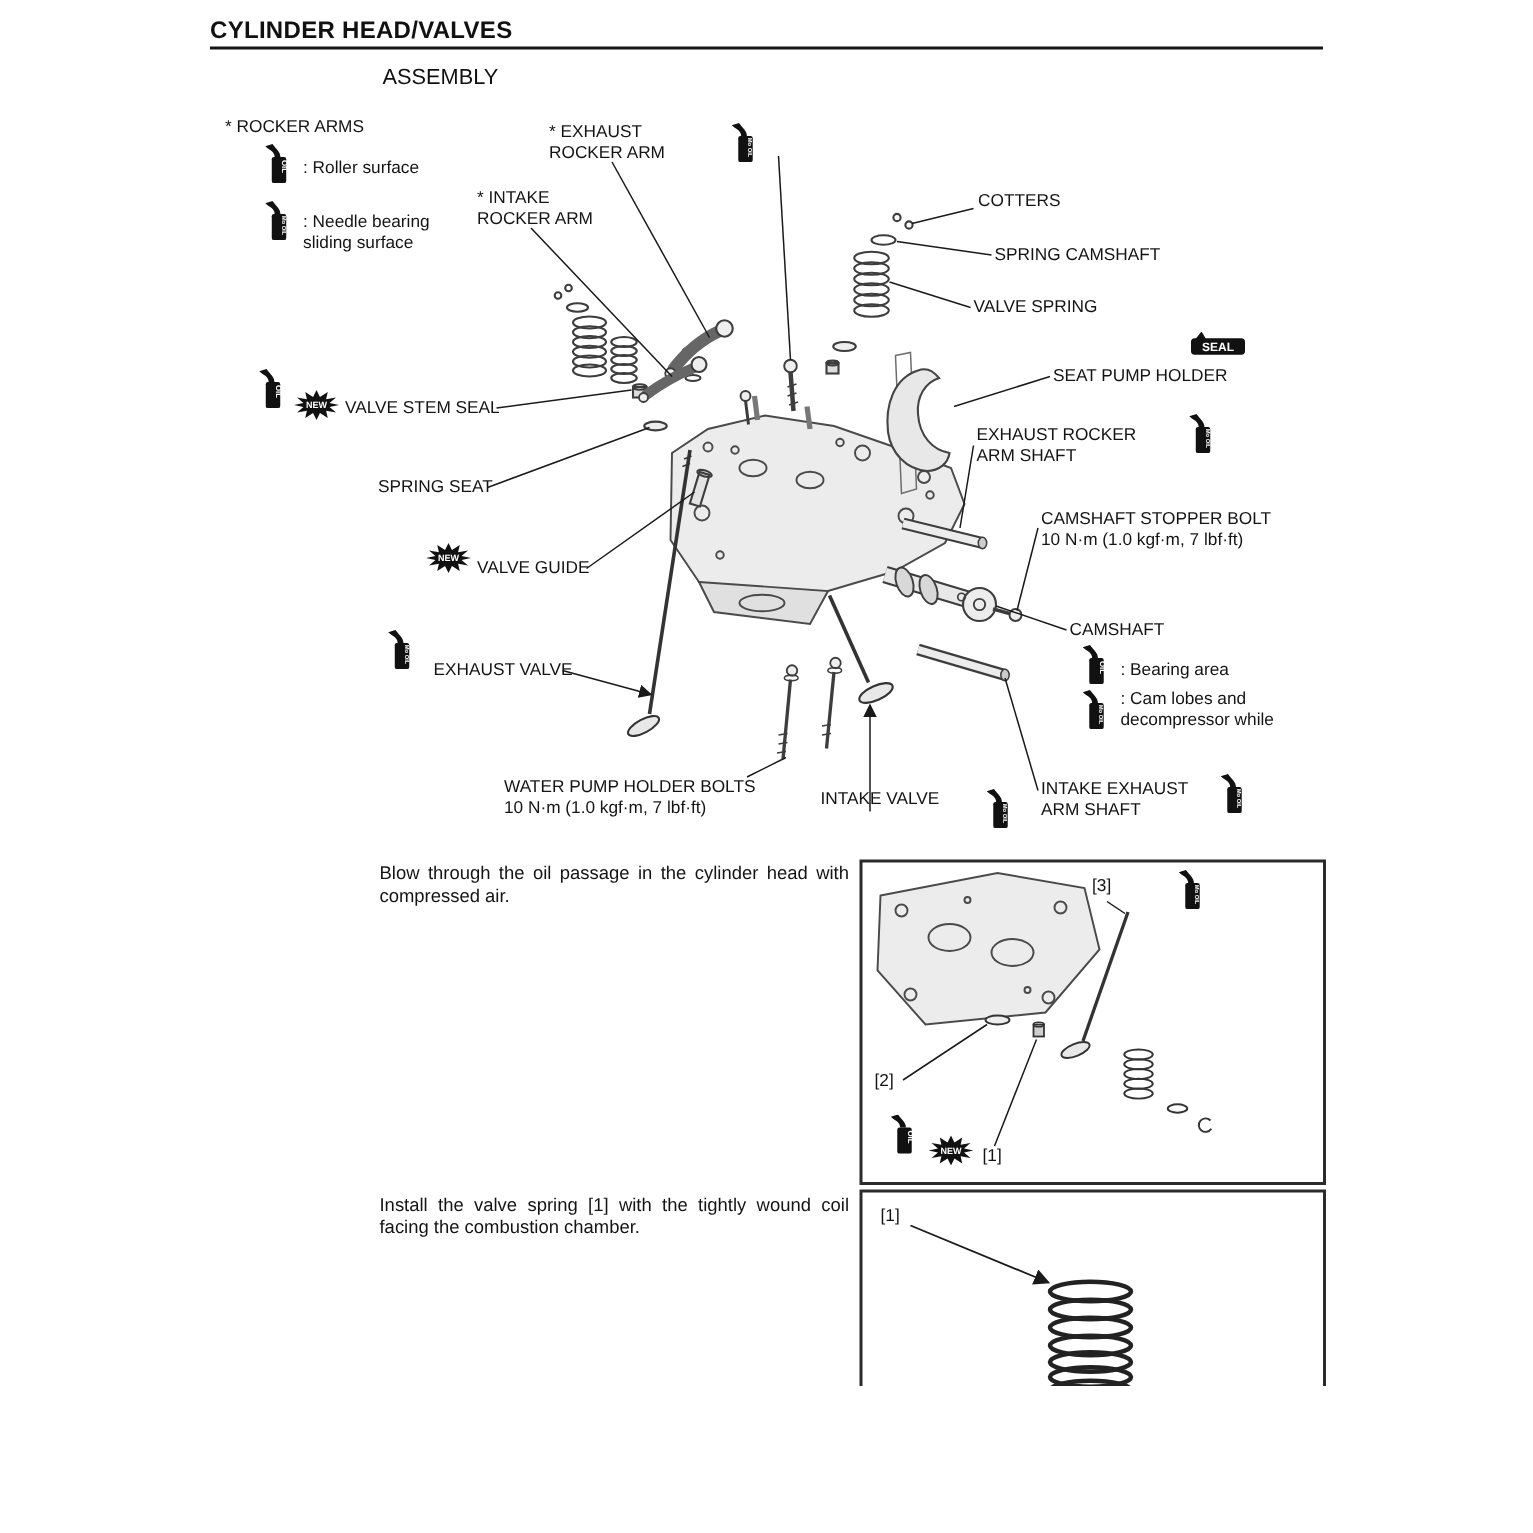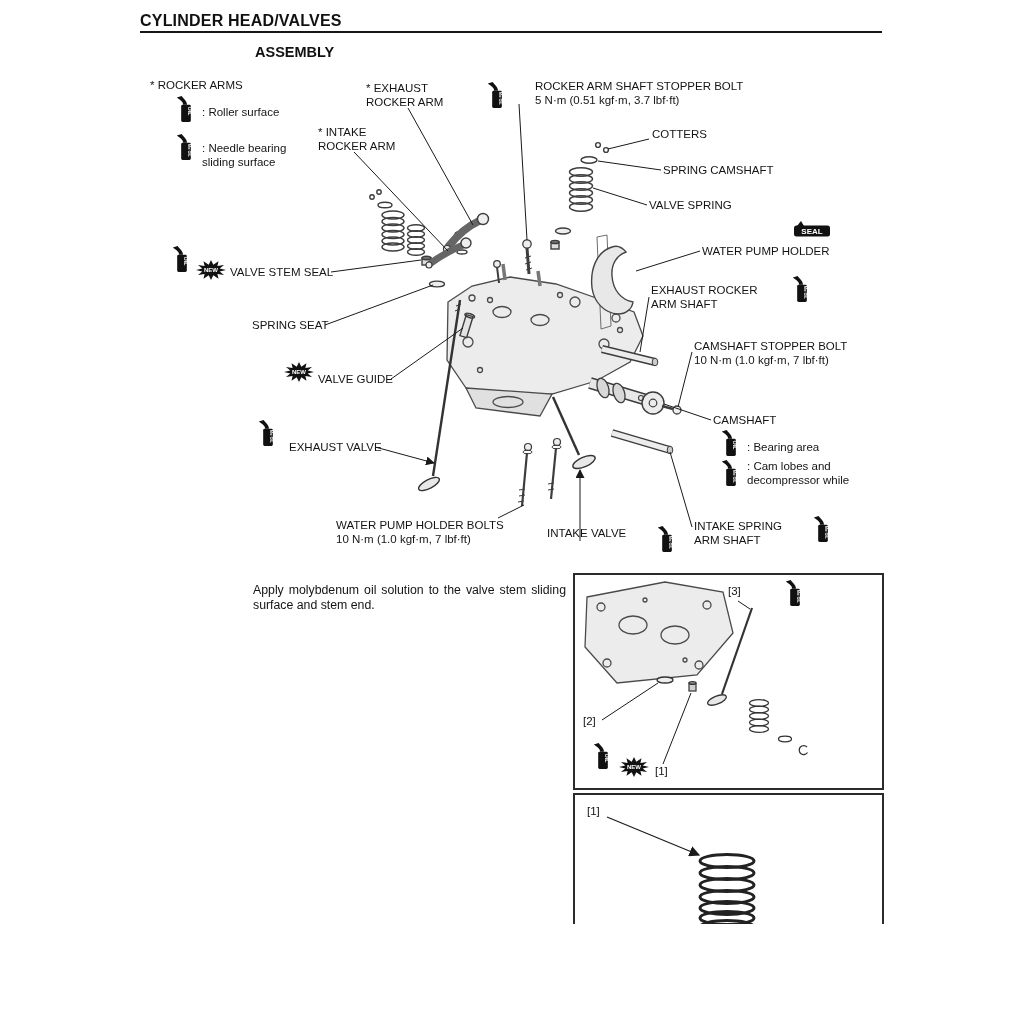--- a/index.html
+++ b/index.html
@@ -1,21 +1,21 @@
 <!DOCTYPE html>
 <html><head>
 <meta charset="utf-8">
 <style>
   *{margin:0;padding:0;box-sizing:border-box}
   html,body{background:#fff}
   body{width:1022px;height:1022px;font-family:"Liberation Sans",sans-serif;color:#111}
   .page{position:relative;width:1022px;height:924px;background:#fff;overflow:hidden}
   .title{position:absolute;left:140px;top:12px;font-size:16px;font-weight:bold;letter-spacing:.2px;white-space:nowrap}
   .rule{position:absolute;left:140px;top:31px;width:742px;height:2px;background:#161616}
-  .subtitle{position:absolute;left:255px;top:44px;font-size:14.5px;font-weight:bold;white-space:nowrap}
+  .subtitle{position:absolute;left:255px;top:44px;font-size:14.5px;font-weight:normal;white-space:nowrap}
   .lbl{position:absolute;font-size:11.5px;line-height:13.5px;white-space:nowrap;color:#141414}
   .wrap{white-space:normal}
   .blk{display:block}
   .icon{position:absolute;display:block;line-height:0}
   svg.art{position:absolute;left:0;top:0}
   .instr{position:absolute;left:253px;width:313px;font-size:12.3px;line-height:14.7px;text-align:justify;color:#141414}
   .instr p{margin:0}
   .gap{height:8px}
   .figure{position:absolute;left:573px;width:311px;background:#fff;border:2px solid #2b2b2b}
   #fig1{top:573px;height:217px}
@@ -210,37 +210,33 @@
   <div class="lbl wrap" style="left:366px;top:82px;width:84px">* EXHAUST ROCKER ARM</div>
   <div class="lbl wrap" style="left:318px;top:126px;width:80px">* INTAKE ROCKER ARM</div>
 
   <span class="icon" style="left:487px;top:82px">
   <svg width="20" height="27" viewBox="0 0 20 28">
     <path d="M7,9 C7,5 3,4 0.5,1.5 L5.5,0 C8,3.5 11,5.5 11,9 Z" fill="#111"></path>
     <rect x="5" y="9" width="10" height="18" rx="1.5" fill="#111"></rect>
     <text transform="translate(11.8,10.2) rotate(90)" font-size="4" font-weight="bold" fill="#fff" font-family="Liberation Sans, sans-serif">Mo OIL</text>
   </svg>
 </span>
-  <div class="lbl" style="left:535px;top:80px">
-    <span class="blk">ROCKER ARM SHAFT STOPPER BOLT</span>
-    <span class="blk">5 N·m (0.51 kgf·m, 3.7 lbf·ft)</span>
-  </div>
 
   <div class="lbl" style="left:652px;top:128px">COTTERS</div>
   <div class="lbl" style="left:663px;top:164px">SPRING CAMSHAFT</div>
   <div class="lbl" style="left:649px;top:199px">VALVE SPRING</div>
 
   <span class="icon" style="left:793px;top:221px">
   <svg width="38" height="16" viewBox="0 0 38 16">
     <polygon points="4,5 8,0 11,5" fill="#111"></polygon>
     <rect x="1" y="4.5" width="36" height="11" rx="2.5" fill="#111"></rect>
     <text x="19" y="13.2" text-anchor="middle" font-size="8" font-weight="bold" fill="#fff" font-family="Liberation Sans, sans-serif">SEAL</text>
   </svg>
 </span>
-  <div class="lbl" style="left:702px;top:245px">WATER PUMP HOLDER</div>
+  <div class="lbl" style="left:702px;top:245px">SEAT PUMP HOLDER</div>
 
   <div class="lbl wrap" style="left:651px;top:284px;width:118px">EXHAUST ROCKER ARM SHAFT</div>
   <span class="icon" style="left:792px;top:276px">
   <svg width="20" height="27" viewBox="0 0 20 28">
     <path d="M7,9 C7,5 3,4 0.5,1.5 L5.5,0 C8,3.5 11,5.5 11,9 Z" fill="#111"></path>
     <rect x="5" y="9" width="10" height="18" rx="1.5" fill="#111"></rect>
     <text transform="translate(11.8,10.2) rotate(90)" font-size="4" font-weight="bold" fill="#fff" font-family="Liberation Sans, sans-serif">Mo OIL</text>
   </svg>
 </span>
 
@@ -308,34 +304,37 @@
 
   <div class="lbl" style="left:547px;top:527px">INTAKE VALVE</div>
 
   <span class="icon" style="left:657px;top:526px">
   <svg width="20" height="27" viewBox="0 0 20 28">
     <path d="M7,9 C7,5 3,4 0.5,1.5 L5.5,0 C8,3.5 11,5.5 11,9 Z" fill="#111"></path>
     <rect x="5" y="9" width="10" height="18" rx="1.5" fill="#111"></rect>
     <text transform="translate(11.8,10.2) rotate(90)" font-size="4" font-weight="bold" fill="#fff" font-family="Liberation Sans, sans-serif">Mo OIL</text>
   </svg>
 </span>
-  <div class="lbl wrap" style="left:694px;top:520px;width:108px">INTAKE SPRING ARM SHAFT</div>
+  <div class="lbl wrap" style="left:694px;top:520px;width:108px">INTAKE EXHAUST ARM SHAFT</div>
   <span class="icon" style="left:813px;top:516px">
   <svg width="20" height="27" viewBox="0 0 20 28">
     <path d="M7,9 C7,5 3,4 0.5,1.5 L5.5,0 C8,3.5 11,5.5 11,9 Z" fill="#111"></path>
     <rect x="5" y="9" width="10" height="18" rx="1.5" fill="#111"></rect>
     <text transform="translate(11.8,10.2) rotate(90)" font-size="4" font-weight="bold" fill="#fff" font-family="Liberation Sans, sans-serif">Mo OIL</text>
   </svg>
 </span>
 
   <div class="instr" style="top:575px">
+    <p>Blow through the oil passage in the cylinder head with compressed air.</p>
     <div class="gap"></div>
-    <p>Apply molybdenum oil solution to the valve stem sliding surface and stem end.</p>
-  </div>
-
+  </div>
+
+  <div class="instr" style="top:796px">
+    <p>Install the valve spring [1] with the tightly wound coil facing the combustion chamber.</p>
+  </div>
 
   <div class="figure" id="fig1">
     <svg class="art" width="307" height="213" viewBox="0 0 307 213">
       <g stroke="#4a4a4a" stroke-width="1.3" fill="none">
         <path d="M12,22 L90,7 L148,17 L158,58 L122,100 L42,108 L10,72 Z" fill="#ececec"></path>
         <ellipse cx="58" cy="50" rx="14" ry="9"></ellipse>
           <ellipse cx="100" cy="60" rx="14" ry="9"></ellipse>
         <circle cx="26" cy="32" r="4"></circle>
           <circle cx="132" cy="30" r="4"></circle>
           <circle cx="32" cy="88" r="4"></circle>

